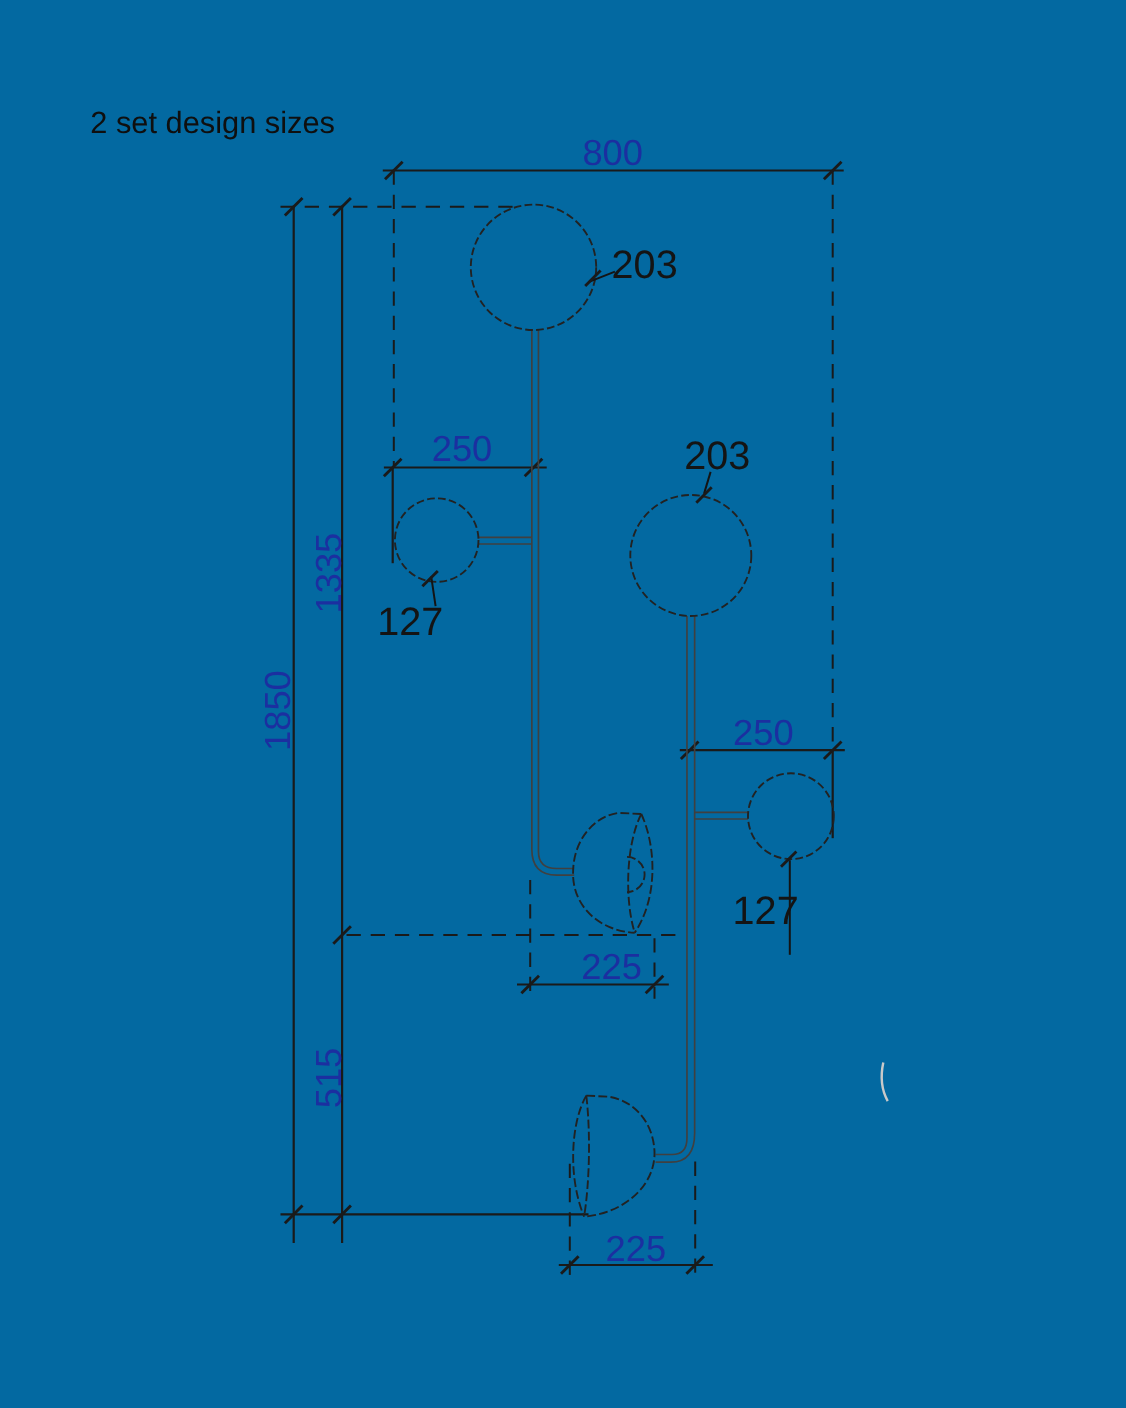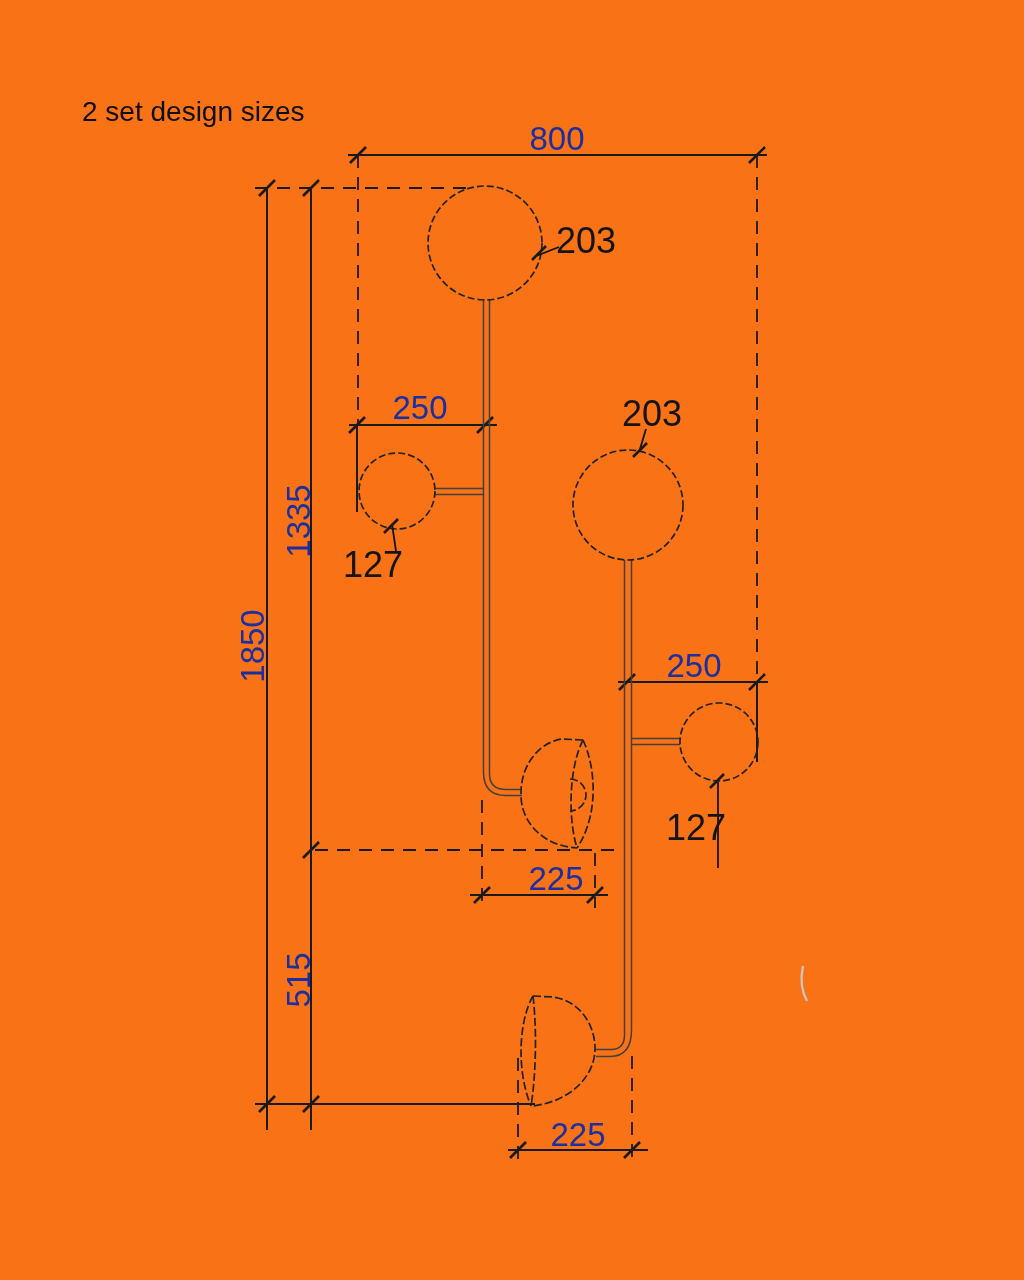--- a/index.html
+++ b/index.html
@@ -1,16 +1,16 @@
 <!DOCTYPE html>
 <html><head>
 <meta charset="utf-8">
 <style>
   html,body{margin:0;padding:0;background:#ffffff;}
-  .page{position:relative;width:1024px;height:1280px;background:#f97316;overflow:hidden;
+  .page{position:relative;width:1024px;height:1280px;background:#0369a1;overflow:hidden;
         font-family:"Liberation Sans", sans-serif;}
   svg{position:absolute;left:0;top:0;font-family:"Liberation Sans", sans-serif;}
   .dimline{stroke:#1a1a1a;stroke-width:2;fill:none;}
   .tick{stroke:#1a1a1a;stroke-width:2.6;fill:none;}
   .dash{stroke:#1a1a1a;stroke-width:1.8;fill:none;stroke-dasharray:13 9;}
   .pole{stroke:#404040;stroke-width:1.5;fill:none;}
   .globe{stroke:#222222;stroke-width:1.7;fill:none;stroke-dasharray:7 3;}
   .shade{stroke:#222222;stroke-width:1.7;fill:none;stroke-dasharray:8 3;}
   .leader{stroke:#141414;stroke-width:1.8;fill:none;}
   .dimtext{font-size:33px;fill:#1b2fa0;}

